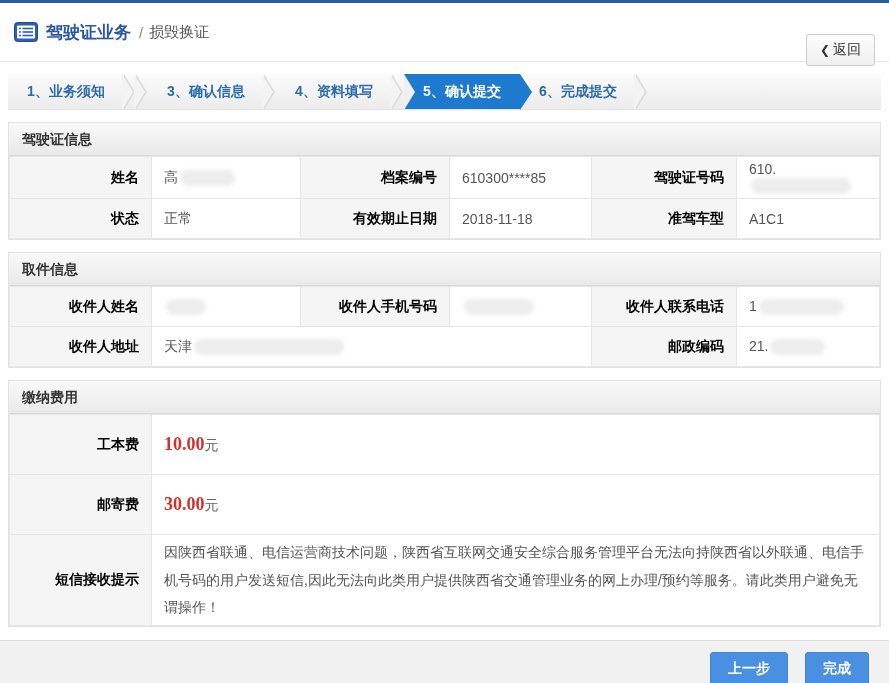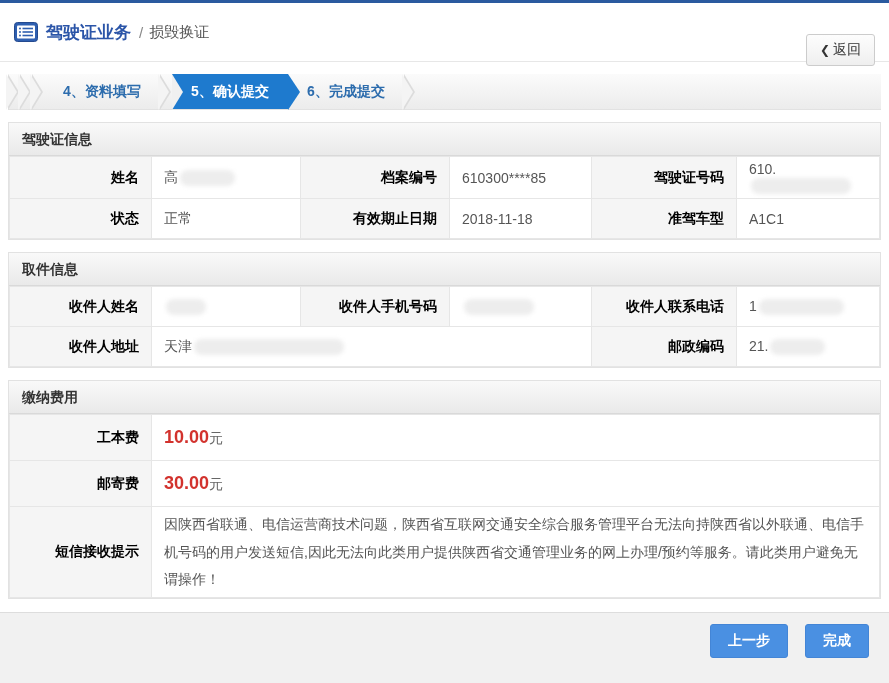--- a/index.html
+++ b/index.html
@@ -53,21 +53,21 @@
   table.grid td { border:1px solid #e6e6e6; height:40px; padding:4px 12px; font-size:14px; }
   table.grid td.lbl { background:#f5f5f5; text-align:right; font-weight:bold; color:#000000; }
   table.grid td.val { color:#555; text-align:left; }
   col.c1 { width:142px; } col.c2 { width:149px; } col.c3 { width:149px; }
   col.c4 { width:142px; } col.c5 { width:145px; }
   .redact { display:inline-block; height:16px; vertical-align:middle; margin-left:2px;
             background:#ededed; border-radius:8px; filter:blur(2px); }
   .w40{width:40px;} .w55{width:55px;} .w70{width:70px;} .w85{width:85px;}
   .w100{width:100px;} .w150{width:150px;}
 
-  table.grid tr.tall td { height:46px; }
+  table.grid tr.tall td { height:60px;font-family:Liberation Serif, serif; }
   .amount { color:#d2322d; font-weight:bold; font-size:18px; }
   .unit { color:#666; font-size:14px; }
 
   .code-input { width:142px; height:30px; border:1px solid #ccc; border-radius:2px;
                 padding:0 6px; font-size:14px; vertical-align:middle; font-family:inherit; }
   .get-code { margin-left:8px; padding:6px 13px; font-size:14px; color:#333; font-weight:bold;
               background:linear-gradient(#fbfbfb,#e9e9e9); border:1px solid #bbb;
               border-radius:3px; vertical-align:middle; cursor:pointer; font-family:inherit; }
   td.notice { color:#cb4a42; line-height:1.95; padding:10px 14px 10px 12px; height:auto; }
 
@@ -96,22 +96,28 @@
       <rect x="8.5" y="12.7" width="10.5" height="1.6" fill="#2e5fb0"></rect>
     </svg>
   </span>
   <span class="title">驾驶证业务</span>
   <span class="subsep">/</span>
   <span class="subtitle">损毁换证</span>
   <button class="back-btn"><span class="chev">❮</span><span>返回</span></button>
 </div>
 
 <div class="steps">
-  <div class="sep"></div>
-  <div class="sep"></div>
+  <div class="step">
+      <span>1、业务须知</span>
+    </div>
+  <div class="sep"></div>
+  <div class="sep"></div>
+  <div class="step">
+      <span>3、确认信息</span>
+    </div>
   <div class="sep"></div>
   <div class="step">
       <span>4、资料填写</span>
     </div>
   <div class="sep"></div>
   <div class="step active">
       <span>5、确认提交</span>
     </div>
   <div class="step">
       <span>6、完成提交</span>

